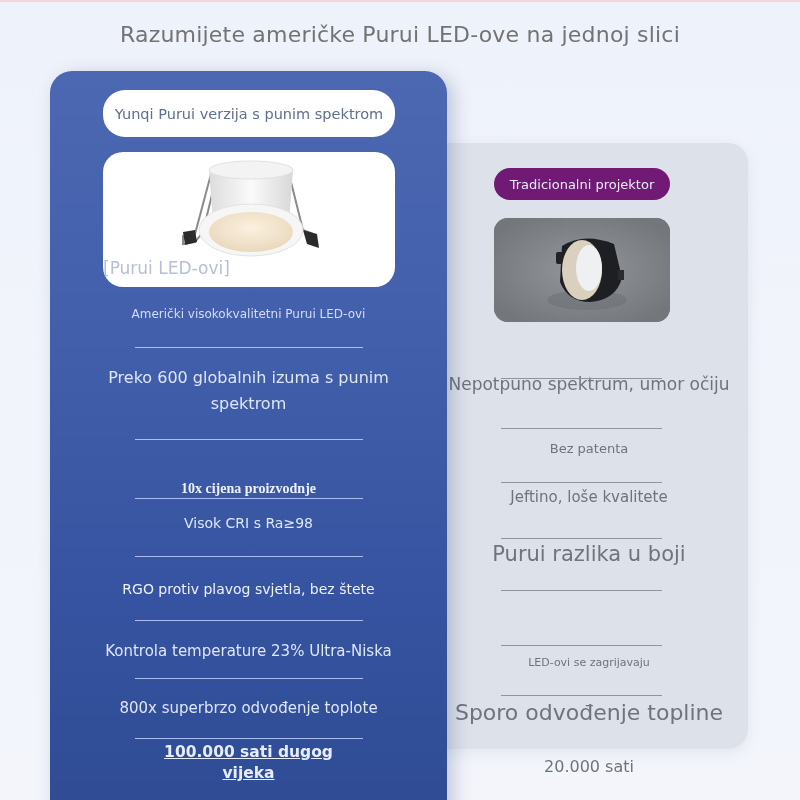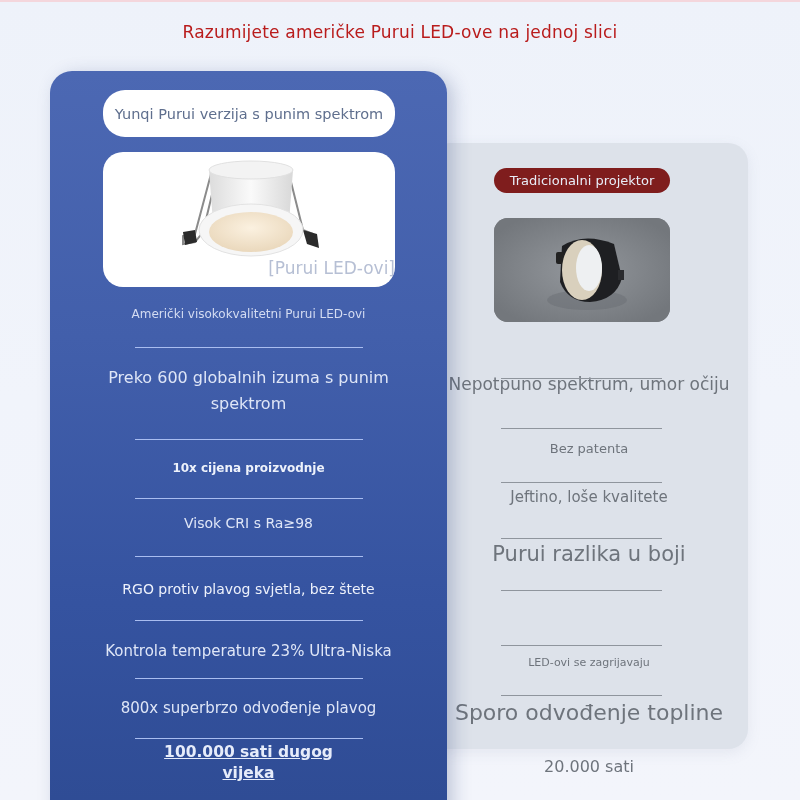--- a/index.html
+++ b/index.html
@@ -4,21 +4,21 @@
 <style>
   html, body { margin:0; padding:0; }
   body {
     width:800px; height:800px; overflow:hidden; position:relative;
     background: linear-gradient(180deg, #eef2fa 0%, #f1f4fb 50%, #f3f5fb 100%);
     font-family: "DejaVu Sans", "Liberation Sans", sans-serif;
   }
   .top-border { position:absolute; left:0; top:0; width:800px; height:2px; background:#f4d6dc; }
   .page-title {
     position:absolute; left:0; top:22px; width:800px; text-align:center;
-    font-size:17px; color:#b91c1c; letter-spacing:0.2px;
+    font-size:22px; color:#737373; letter-spacing:0.2px;
   }
   
   .card-right {
     position:absolute; left:430px; top:143px; width:318px; height:606px;
     background:#dde2ea; border-radius:20px;
     box-shadow: 0 4px 14px rgba(120,130,160,0.12);
   }
   
   .card-left {
     position:absolute; left:50px; top:71px; width:397px; height:760px;
@@ -30,31 +30,31 @@
     position:absolute; left:53px; top:19px; width:292px; height:47px;
     background:#ffffff; border-radius:22px;
     display:flex; align-items:center; justify-content:center;
     font-size:14.5px; color:#5f6f8e;text-align:right;
   }
   .img-left {
     position:absolute; left:53px; top:81px; width:292px; height:135px;
     background:#ffffff; border-radius:20px; overflow:hidden;
   }
   .img-left .caption {
-    position:absolute; left:0; width:100%; top:106px; text-align:right;
+    position:absolute; left:0; width:100%; top:106px; text-align:left;
     font-size:17px; color:#b6bfd4;
   }
   .feat {
     position:absolute; left:0; width:397px; text-align:center; color:#dfe6f7;
   }
   .sep-l { position:absolute; left:85px; width:228px; height:1px; background:#a9bdf0; }
 
   .pill-right {
-    position:absolute; left:64px; top:25px; width:176px; height:25px;
-    background:#7f1d1d; border-radius:20px;
+    position:absolute; left:64px; top:25px; width:176px; height:32px;
+    background:#701a75; border-radius:20px;
     display:flex; align-items:center; justify-content:center;
     font-size:13px; color:#e8edf7;
   }
   .img-right {
     position:absolute; left:64px; top:75px; width:176px; height:104px;
     border-radius:14px; overflow:hidden;
     background: radial-gradient(ellipse at 50% 40%, #8d9196 0%, #7e8287 60%, #6f7378 100%);
   }
   .feat-r {
     position:absolute; left:0; width:318px; text-align:center; color:#6e747c;margin-top:48px;
@@ -131,24 +131,24 @@
       <ellipse cx="148" cy="78" rx="52" ry="26" fill="#f6f6f6" stroke="#e2e2e2"></ellipse>
       <ellipse cx="148" cy="80" rx="42" ry="20" fill="url(#glowL)"></ellipse>
     </svg>
     <div class="caption">[Purui LED-ovi]</div>
   </div>
 
   <div class="feat" style="top:236px; font-size:12px; color:#d4dcf2;">Američki visokokvalitetni Purui LED-ovi</div>
   <div class="sep-l" style="top:276px;"></div>
   <div class="feat" style="top:294px; font-size:16px; line-height:26px; padding:0 36px; box-sizing:border-box;">Preko 600 globalnih izuma s punim spektrom</div>
   <div class="sep-l" style="top:368px;"></div>
-  <div class="feat" style="top:390px; font-size:12px; font-weight:bold; color:#eef2fb;">10x cijena proizvodnje</div>
+  <div class="feat" style="top:410px; font-size:14px; font-weight:bold; color:#eef2fb;font-family:Liberation Serif, serif;">10x cijena proizvodnje</div>
   <div class="sep-l" style="top:427px;"></div>
   <div class="feat" style="top:444px; font-size:14px;">Visok CRI s Ra≥98</div>
   <div class="sep-l" style="top:485px;"></div>
   <div class="feat" style="top:510px; font-size:14px; color:#edf1fb;">RGO protiv plavog svjetla, bez štete</div>
   <div class="sep-l" style="top:549px;"></div>
   <div class="feat" style="top:571px; font-size:15px;">Kontrola temperature 23% Ultra-Niska</div>
   <div class="sep-l" style="top:607px;"></div>
-  <div class="feat" style="top:628px; font-size:15px;">800x superbrzo odvođenje plavog</div>
+  <div class="feat" style="top:628px; font-size:15px;">800x superbrzo odvođenje toplote</div>
   <div class="sep-l" style="top:667px;"></div>
   <div class="feat" style="top:671px; font-size:15.5px; font-weight:bold; line-height:21px; color:#e6ecfa; padding:0 110px; box-sizing:border-box;text-decoration:underline;">100.000 sati dugog vijeka</div>
 </div>
 
 </body></html>

